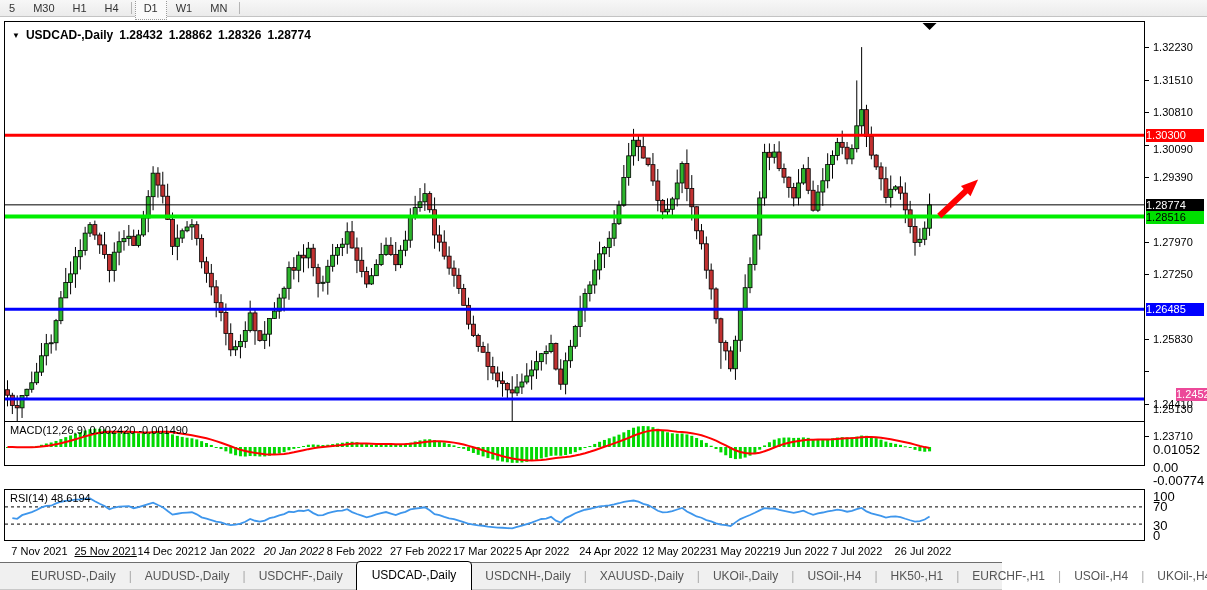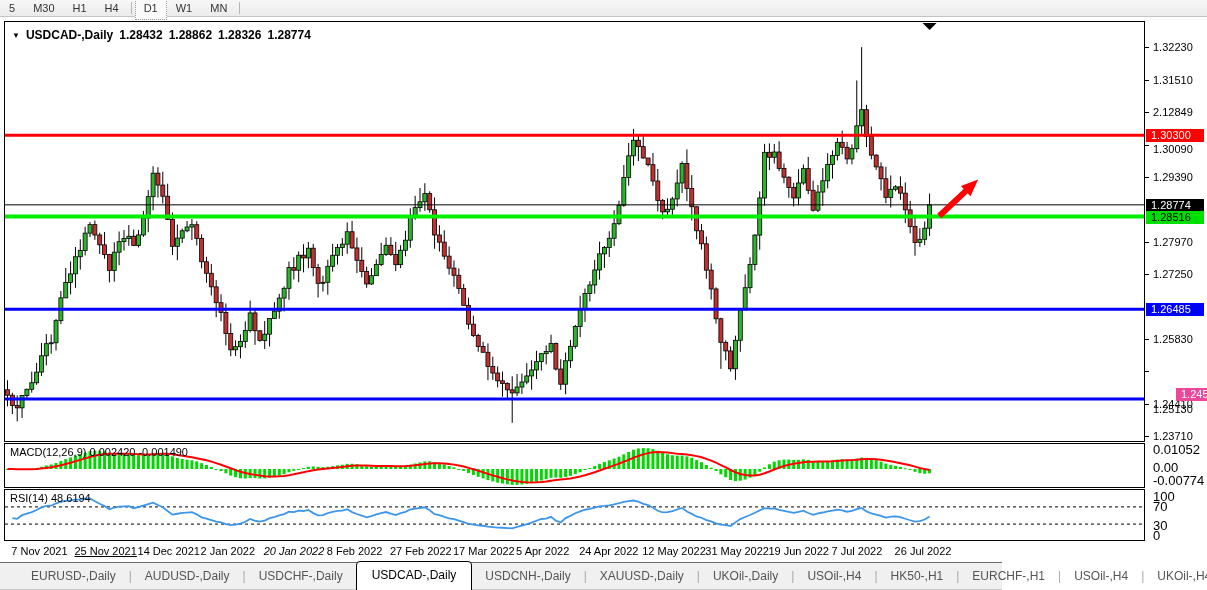--- a/index.html
+++ b/index.html
@@ -9,33 +9,33 @@
   #toolbar{position:absolute;left:0;top:0;width:1207px;height:16px;
     background:linear-gradient(#f7f7f7,#ebebeb);border-bottom:1px solid #c3c3c3;
     display:flex;align-items:center;font-size:11px;color:#333;}
   .period{padding:0 9px;line-height:14px;cursor:default;}
   .period.active{background:#fafafa;border:1px dotted #9a9a9a;padding:4px 8px;}
   .vsep{width:1px;height:12px;background:#b5b5b5;margin:0 3px;}
   
   .panel{position:absolute;left:4px;width:1141px;background:#fff;
     border:1px solid #000;box-sizing:border-box;}
   #main-panel{top:21px;height:421px;}
-  #macd-panel{top:443px;height:45px;}
+  #macd-panel{top:421px;height:45px;}
   #rsi-panel{top:489px;height:52px;}
   .panel svg{position:absolute;left:0;top:0;}
   #chart-title{position:absolute;left:7px;top:6px;font-size:12px;font-weight:bold;
     display:flex;gap:6px;align-items:center;white-space:nowrap;z-index:5;}
   #chart-title .tri{font-size:8px;}
   .panel-label{position:absolute;left:5px;top:2px;font-size:11px;z-index:5;white-space:nowrap;}
   
   #scale-col{position:absolute;left:1145px;top:21px;width:62px;height:541px;background:#fff;font-size:11px;}
   .tickmark{position:absolute;left:0;width:4px;height:1px;background:#000;}
   .ticklabel{position:absolute;left:8px;height:12px;line-height:12px;white-space:nowrap;}
   .badge{position:absolute;left:1px;width:58px;height:13px;line-height:13px;
-    padding-left:5px;font-size:11px;z-index:6;box-sizing:border-box;}
+    font-size:11px;z-index:6;box-sizing:border-box;}
   .mscale{position:absolute;left:8px;font-size:13px;line-height:11px;white-space:nowrap;}
   
   #date-axis{position:absolute;left:4px;top:543px;width:1141px;height:18px;font-size:11px;}
   .datelabel{position:absolute;top:2px;white-space:nowrap;}
   
   #tabbar{position:absolute;left:0;top:562px;width:1002px;height:28px;background:#f0f0f0;
     border-top:1px solid #6e6e6e;border-bottom:1px solid #c9c9c9;
     display:flex;align-items:center;font-size:12px;color:#555;box-sizing:border-box;}
   .tab{padding:4px 13px;white-space:nowrap;cursor:default;}
   .tab.active{background:#fff;border:1px solid #000;border-radius:4px 4px 0 0;
@@ -676,21 +676,21 @@
     </svg>
 </div>
 
 <div id="scale-col">
   <div id="main-scale">
       <div class="tickmark" style="top: 26.1035px;"></div>
       <div class="ticklabel" style="top: 20.1035px;">1.32230</div>
       <div class="tickmark" style="top: 58.9662px;"></div>
       <div class="ticklabel" style="top: 52.9662px;">1.31510</div>
       <div class="tickmark" style="top: 90.9161px;"></div>
-      <div class="ticklabel" style="top: 84.9161px;">2.12849</div>
+      <div class="ticklabel" style="top: 84.9161px;">1.30810</div>
       <div class="tickmark" style="top: 123.779px;"></div>
       <div class="ticklabel" style="top: 122px;">1.30090</div>
       <div class="tickmark" style="top: 155.729px;"></div>
       <div class="ticklabel" style="top: 149.729px;">1.29390</div>
       <div class="tickmark" style="top: 220.541px;"></div>
       <div class="ticklabel" style="top: 214.541px;">1.27970</div>
       <div class="tickmark" style="top: 253.404px;"></div>
       <div class="ticklabel" style="top: 247.404px;">1.27250</div>
       <div class="tickmark" style="top: 318.217px;"></div>
       <div class="ticklabel" style="top: 312.217px;">1.25830</div>

